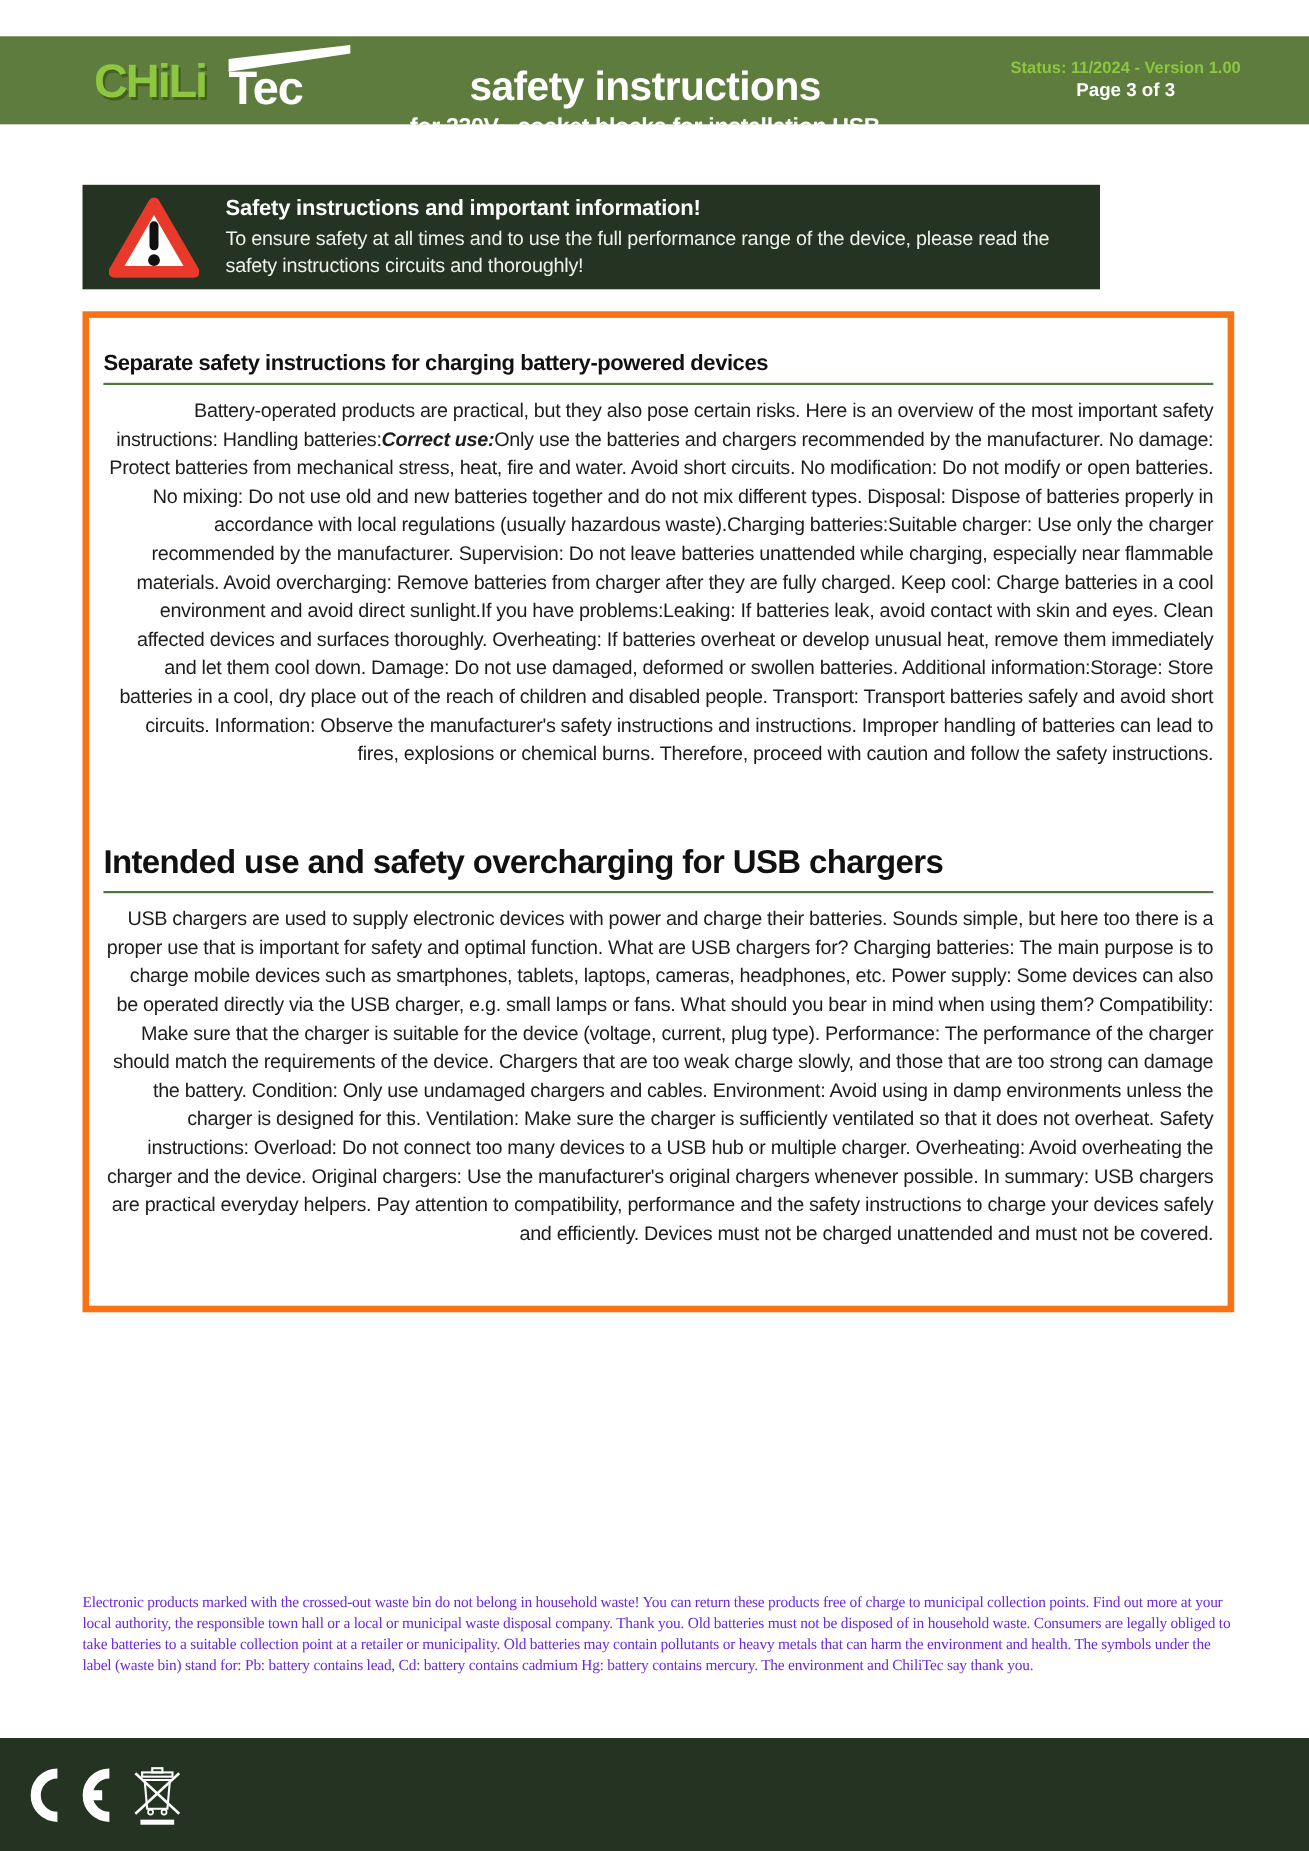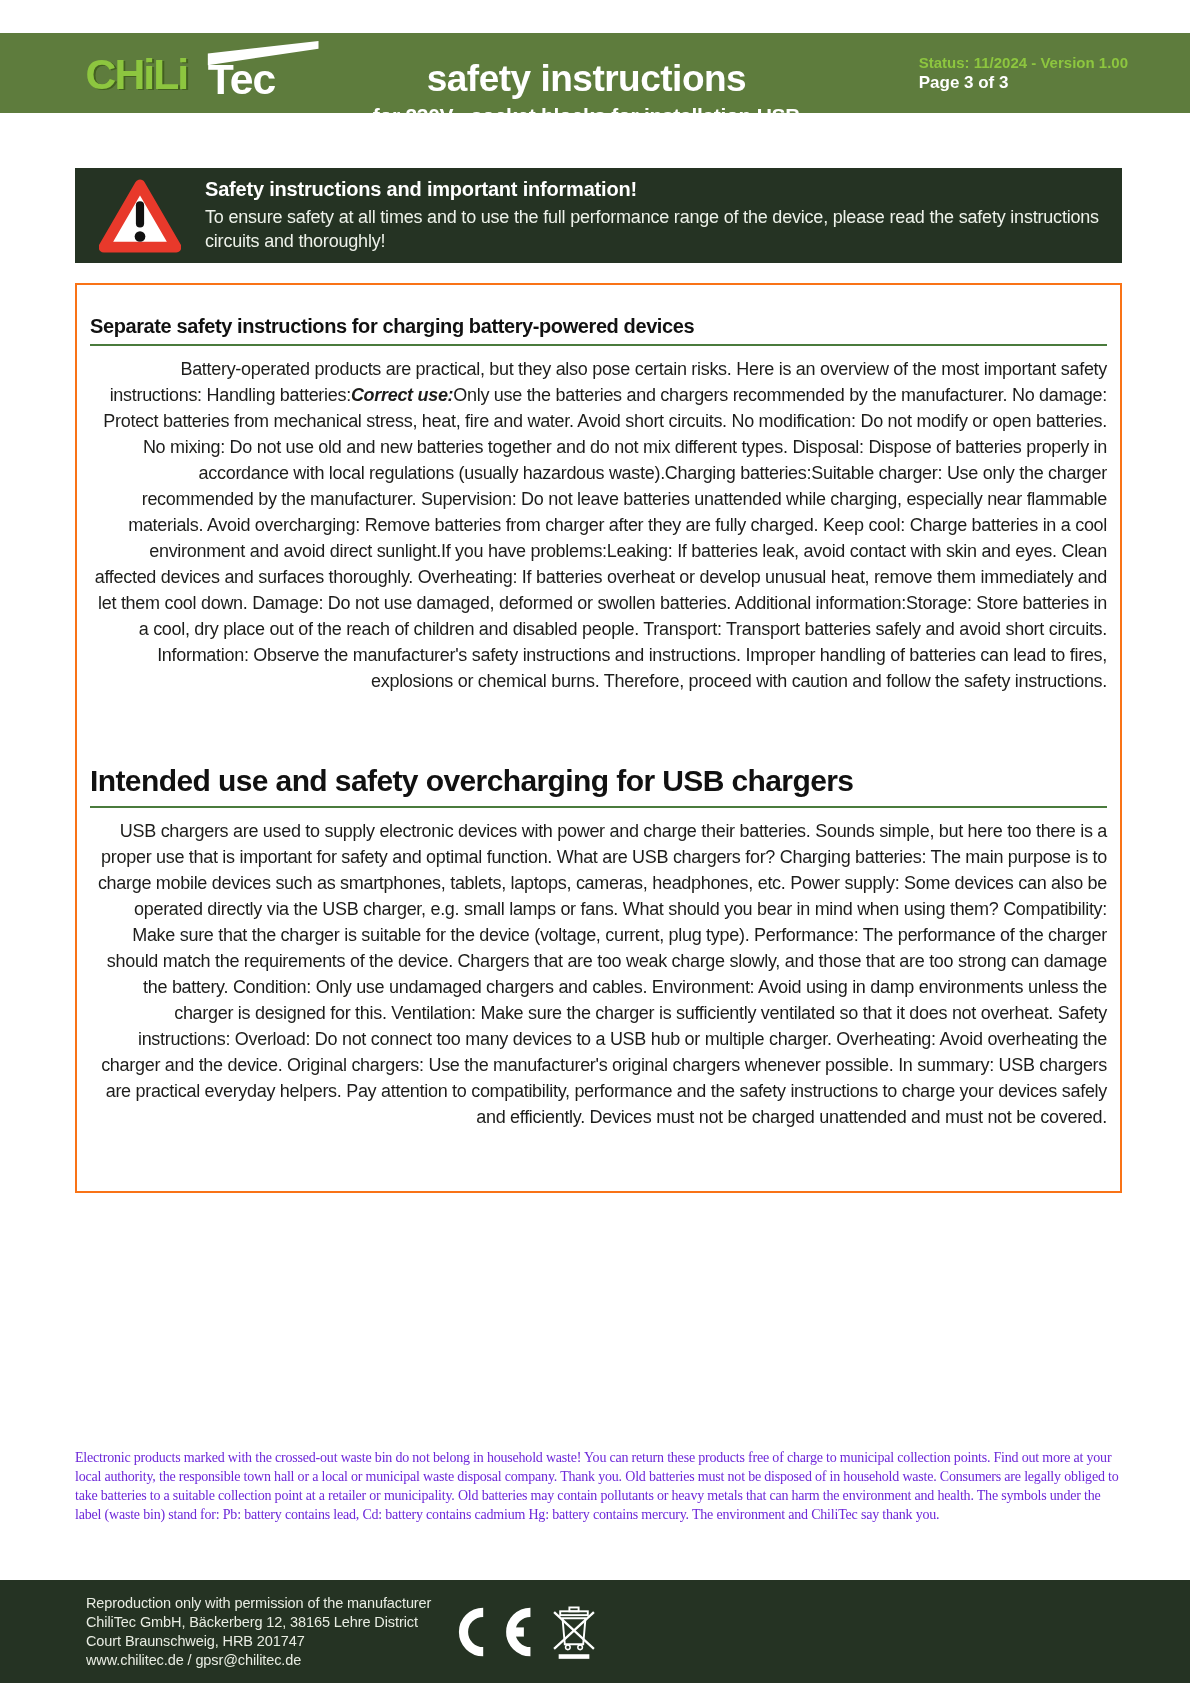--- a/index.html
+++ b/index.html
@@ -19,37 +19,37 @@
   .logo{position:absolute;left:84px;top:50%;transform:translateY(-50%);}
   .title-block{
     position:absolute;left:50%;top:50%;
     transform:translate(-52%,-50%);
     text-align:center;color:#ffffff;white-space:nowrap;
   }
   .title-block .title{font-size:37px;font-weight:bold;letter-spacing:-0.5px;line-height:1.1;margin-top:40px;}
   .title-block .subtitle{font-size:21px;font-weight:bold;letter-spacing:-0.3px;margin-top:4px;}
   .header-right{
     position:absolute;right:62px;top:50%;transform:translateY(-50%);
-    text-align:left;white-space:nowrap;
+    text-align:center;white-space:nowrap;
   }
   .status{font-size:15px;font-weight:bold;color:#8dc63f;}
   .page-ind{font-size:17px;font-weight:bold;color:#ffffff;margin-top:2px;}
   
   .warnbox{
-    position:absolute;left:75px;width:1047px;top:168px;height:95px;
+    position:absolute;left:75px;width:925px;top:168px;height:95px;
     background:#253323;display:flex;align-items:center;
   }
   .warn-icon{flex:0 0 130px;display:flex;justify-content:center;align-items:center;}
   .warn-text{flex:1;padding-right:20px;}
   .warn-text .wh{font-size:20px;font-weight:bold;color:#ffffff;letter-spacing:-0.2px;}
   .warn-text .wb{font-size:18px;color:#eef2ea;margin-top:4px;line-height:1.35;letter-spacing:-0.2px;}
   
   .contentbox{
     position:absolute;left:75px;width:1047px;top:283px;height:910px;
-    border:2px solid #f97316;background:#ffffff;
+    border:6px solid #f97316;background:#ffffff;
     box-sizing:border-box;
     padding:12px 13px 0 13px;
     overflow:hidden;
   }
   .sec-h-sm{font-size:20px;font-weight:bold;color:#111111;letter-spacing:-0.4px;margin:18px 0 6px 0;}
   .sec-h-lg{font-size:30px;font-weight:bold;color:#111111;letter-spacing:-0.6px;margin:70px 0 8px 0;}
   .green-rule{height:2px;background:#4a7b3c;border:none;margin:0 0 10px 0;}
   .body-p{
     font-size:18px;line-height:26px;color:#1d1d1b;
     letter-spacing:-0.3px;text-align:right;margin:0;
@@ -120,26 +120,20 @@
     <p class="body-p"><span>Battery-operated products are practical, but they also pose certain risks. Here is an overview of the most important safety instructions: Handling batteries:</span><span class="inline-bold">Correct use:</span><span>Only use the batteries and chargers recommended by the manufacturer. No damage: Protect batteries from mechanical stress, heat, fire and water. Avoid short circuits. No modification: Do not modify or open batteries. No mixing: Do not use old and new batteries together and do not mix different types. Disposal: Dispose of batteries properly in accordance with local regulations (usually hazardous waste).Charging batteries:Suitable charger: Use only the charger recommended by the manufacturer. Supervision: Do not leave batteries unattended while charging, especially near flammable materials. Avoid overcharging: Remove batteries from charger after they are fully charged. Keep cool: Charge batteries in a cool environment and avoid direct sunlight.If you have problems:Leaking: If batteries leak, avoid contact with skin and eyes. Clean affected devices and surfaces thoroughly. Overheating: If batteries overheat or develop unusual heat, remove them immediately and let them cool down. Damage: Do not use damaged, deformed or swollen batteries. Additional information:Storage: Store batteries in a cool, dry place out of the reach of children and disabled people. Transport: Transport batteries safely and avoid short circuits. Information: Observe the manufacturer's safety instructions and instructions. Improper handling of batteries can lead to fires, explosions or chemical burns. Therefore, proceed with caution and follow the safety instructions.</span></p>
 
     <div class="sec-h-lg">Intended use and safety overcharging for USB chargers</div>
     <hr class="green-rule">
     <p class="body-p">USB chargers are used to supply electronic devices with power and charge their batteries. Sounds simple, but here too there is a proper use that is important for safety and optimal function. What are USB chargers for? Charging batteries: The main purpose is to charge mobile devices such as smartphones, tablets, laptops, cameras, headphones, etc. Power supply: Some devices can also be operated directly via the USB charger, e.g. small lamps or fans. What should you bear in mind when using them? Compatibility: Make sure that the charger is suitable for the device (voltage, current, plug type). Performance: The performance of the charger should match the requirements of the device. Chargers that are too weak charge slowly, and those that are too strong can damage the battery. Condition: Only use undamaged chargers and cables. Environment: Avoid using in damp environments unless the charger is designed for this. Ventilation: Make sure the charger is sufficiently ventilated so that it does not overheat. Safety instructions: Overload: Do not connect too many devices to a USB hub or multiple charger. Overheating: Avoid overheating the charger and the device. Original chargers: Use the manufacturer's original chargers whenever possible. In summary: USB chargers are practical everyday helpers. Pay attention to compatibility, performance and the safety instructions to charge your devices safely and efficiently. Devices must not be charged unattended and must not be covered.</p>
   </div>
 
   <div class="disposal">Electronic products marked with the crossed-out waste bin do not belong in household waste! You can return these products free of charge to municipal collection points. Find out more at your local authority, the responsible town hall or a local or municipal waste disposal company. Thank you. Old batteries must not be disposed of in household waste. Consumers are legally obliged to take batteries to a suitable collection point at a retailer or municipality. Old batteries may contain pollutants or heavy metals that can harm the environment and health. The symbols under the label (waste bin) stand for: Pb: battery contains lead, Cd: battery contains cadmium Hg: battery contains mercury. The environment and ChiliTec say thank you.</div>
 
   <div class="footer">
-    <div class="footer-left">
-      <div>Reproduction only with permission of the manufacturer</div>
-      <div>ChiliTec GmbH, Bäckerberg 12, 38165 Lehre District</div>
-      <div>Court Braunschweig, HRB 201747</div>
-      <div>www.chilitec.de / gpsr@chilitec.de</div>
-    </div>
     <div class="footer-marks">
       <svg width="84" height="58" viewBox="0 0 128 80">
         <path d="M 46 10 A 30 30 0 1 0 46 70" fill="none" stroke="#ffffff" stroke-width="14"></path>
         <path d="M 118 10 A 30 30 0 1 0 118 70" fill="none" stroke="#ffffff" stroke-width="14"></path>
         <line x1="82" y1="40" x2="108" y2="40" stroke="#ffffff" stroke-width="14"></line>
       </svg>
       <svg width="46" height="60" viewBox="0 0 60 76">
         <rect x="24" y="6" width="12" height="5" fill="none" stroke="#ffffff" stroke-width="2.5"></rect>
         <rect x="12" y="11" width="36" height="5" fill="none" stroke="#ffffff" stroke-width="2.5"></rect>
         <path d="M15 20 H45 L42 54 H18 Z" fill="none" stroke="#ffffff" stroke-width="2.5"></path>

